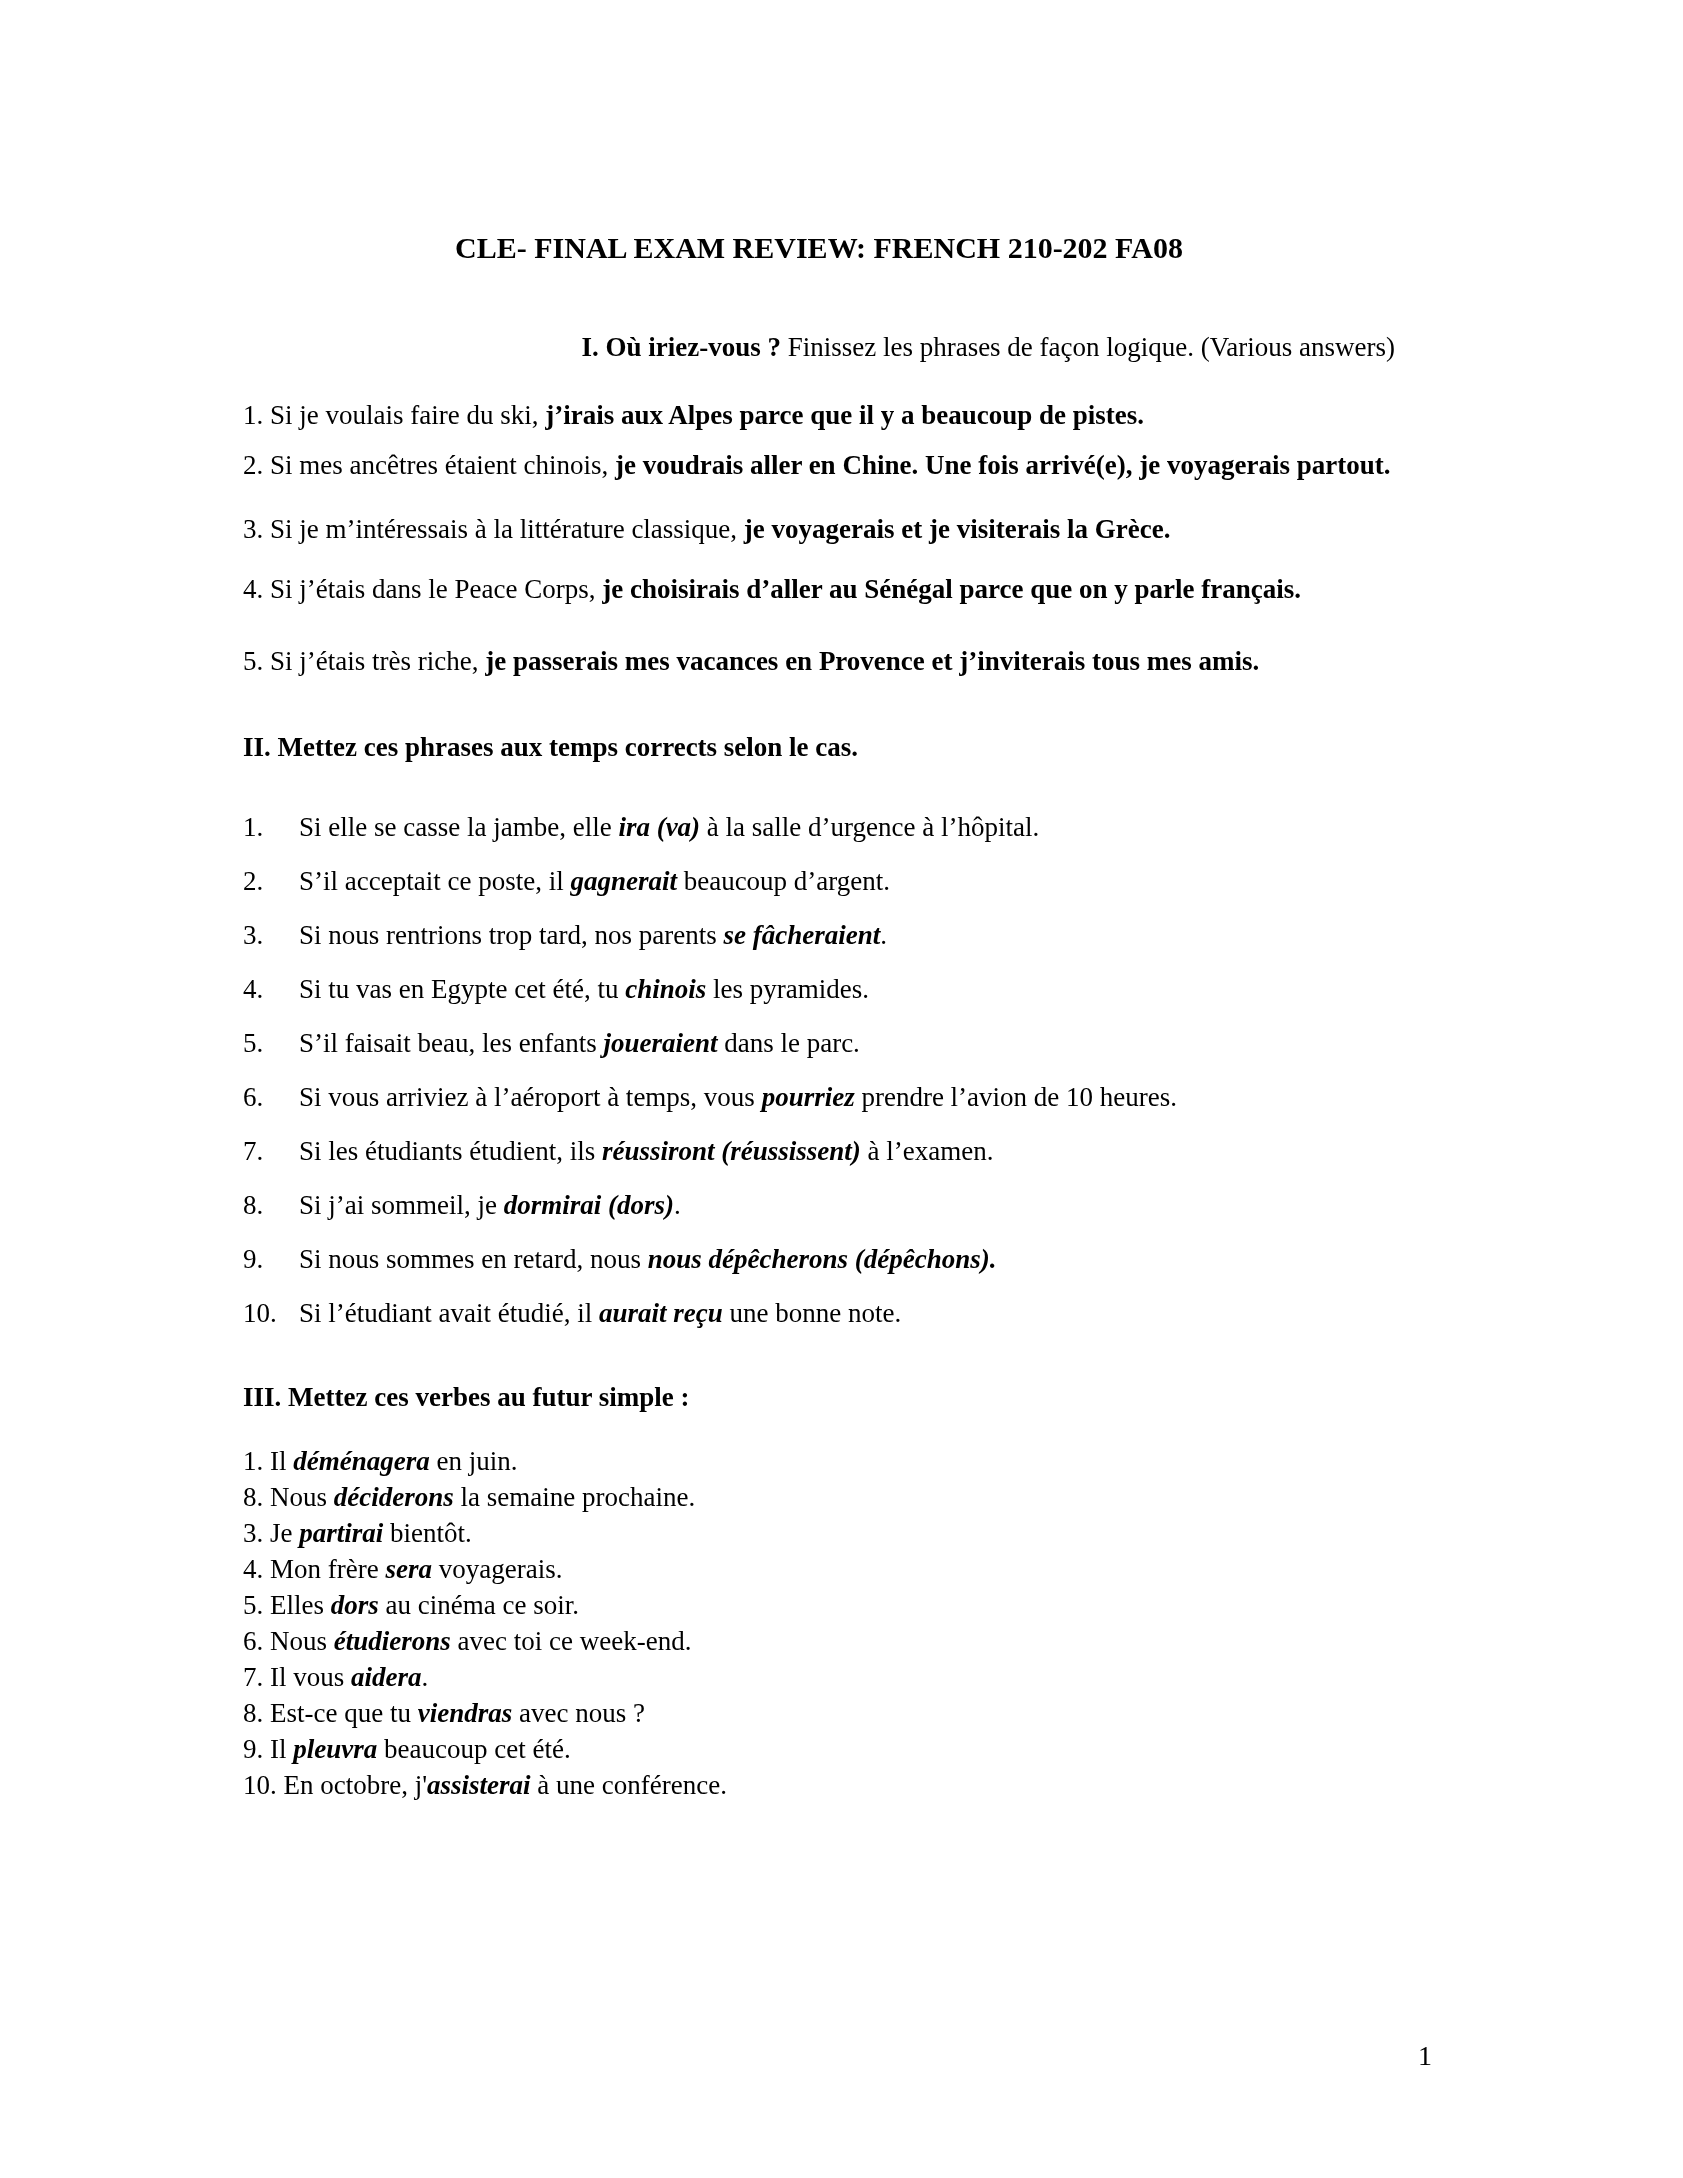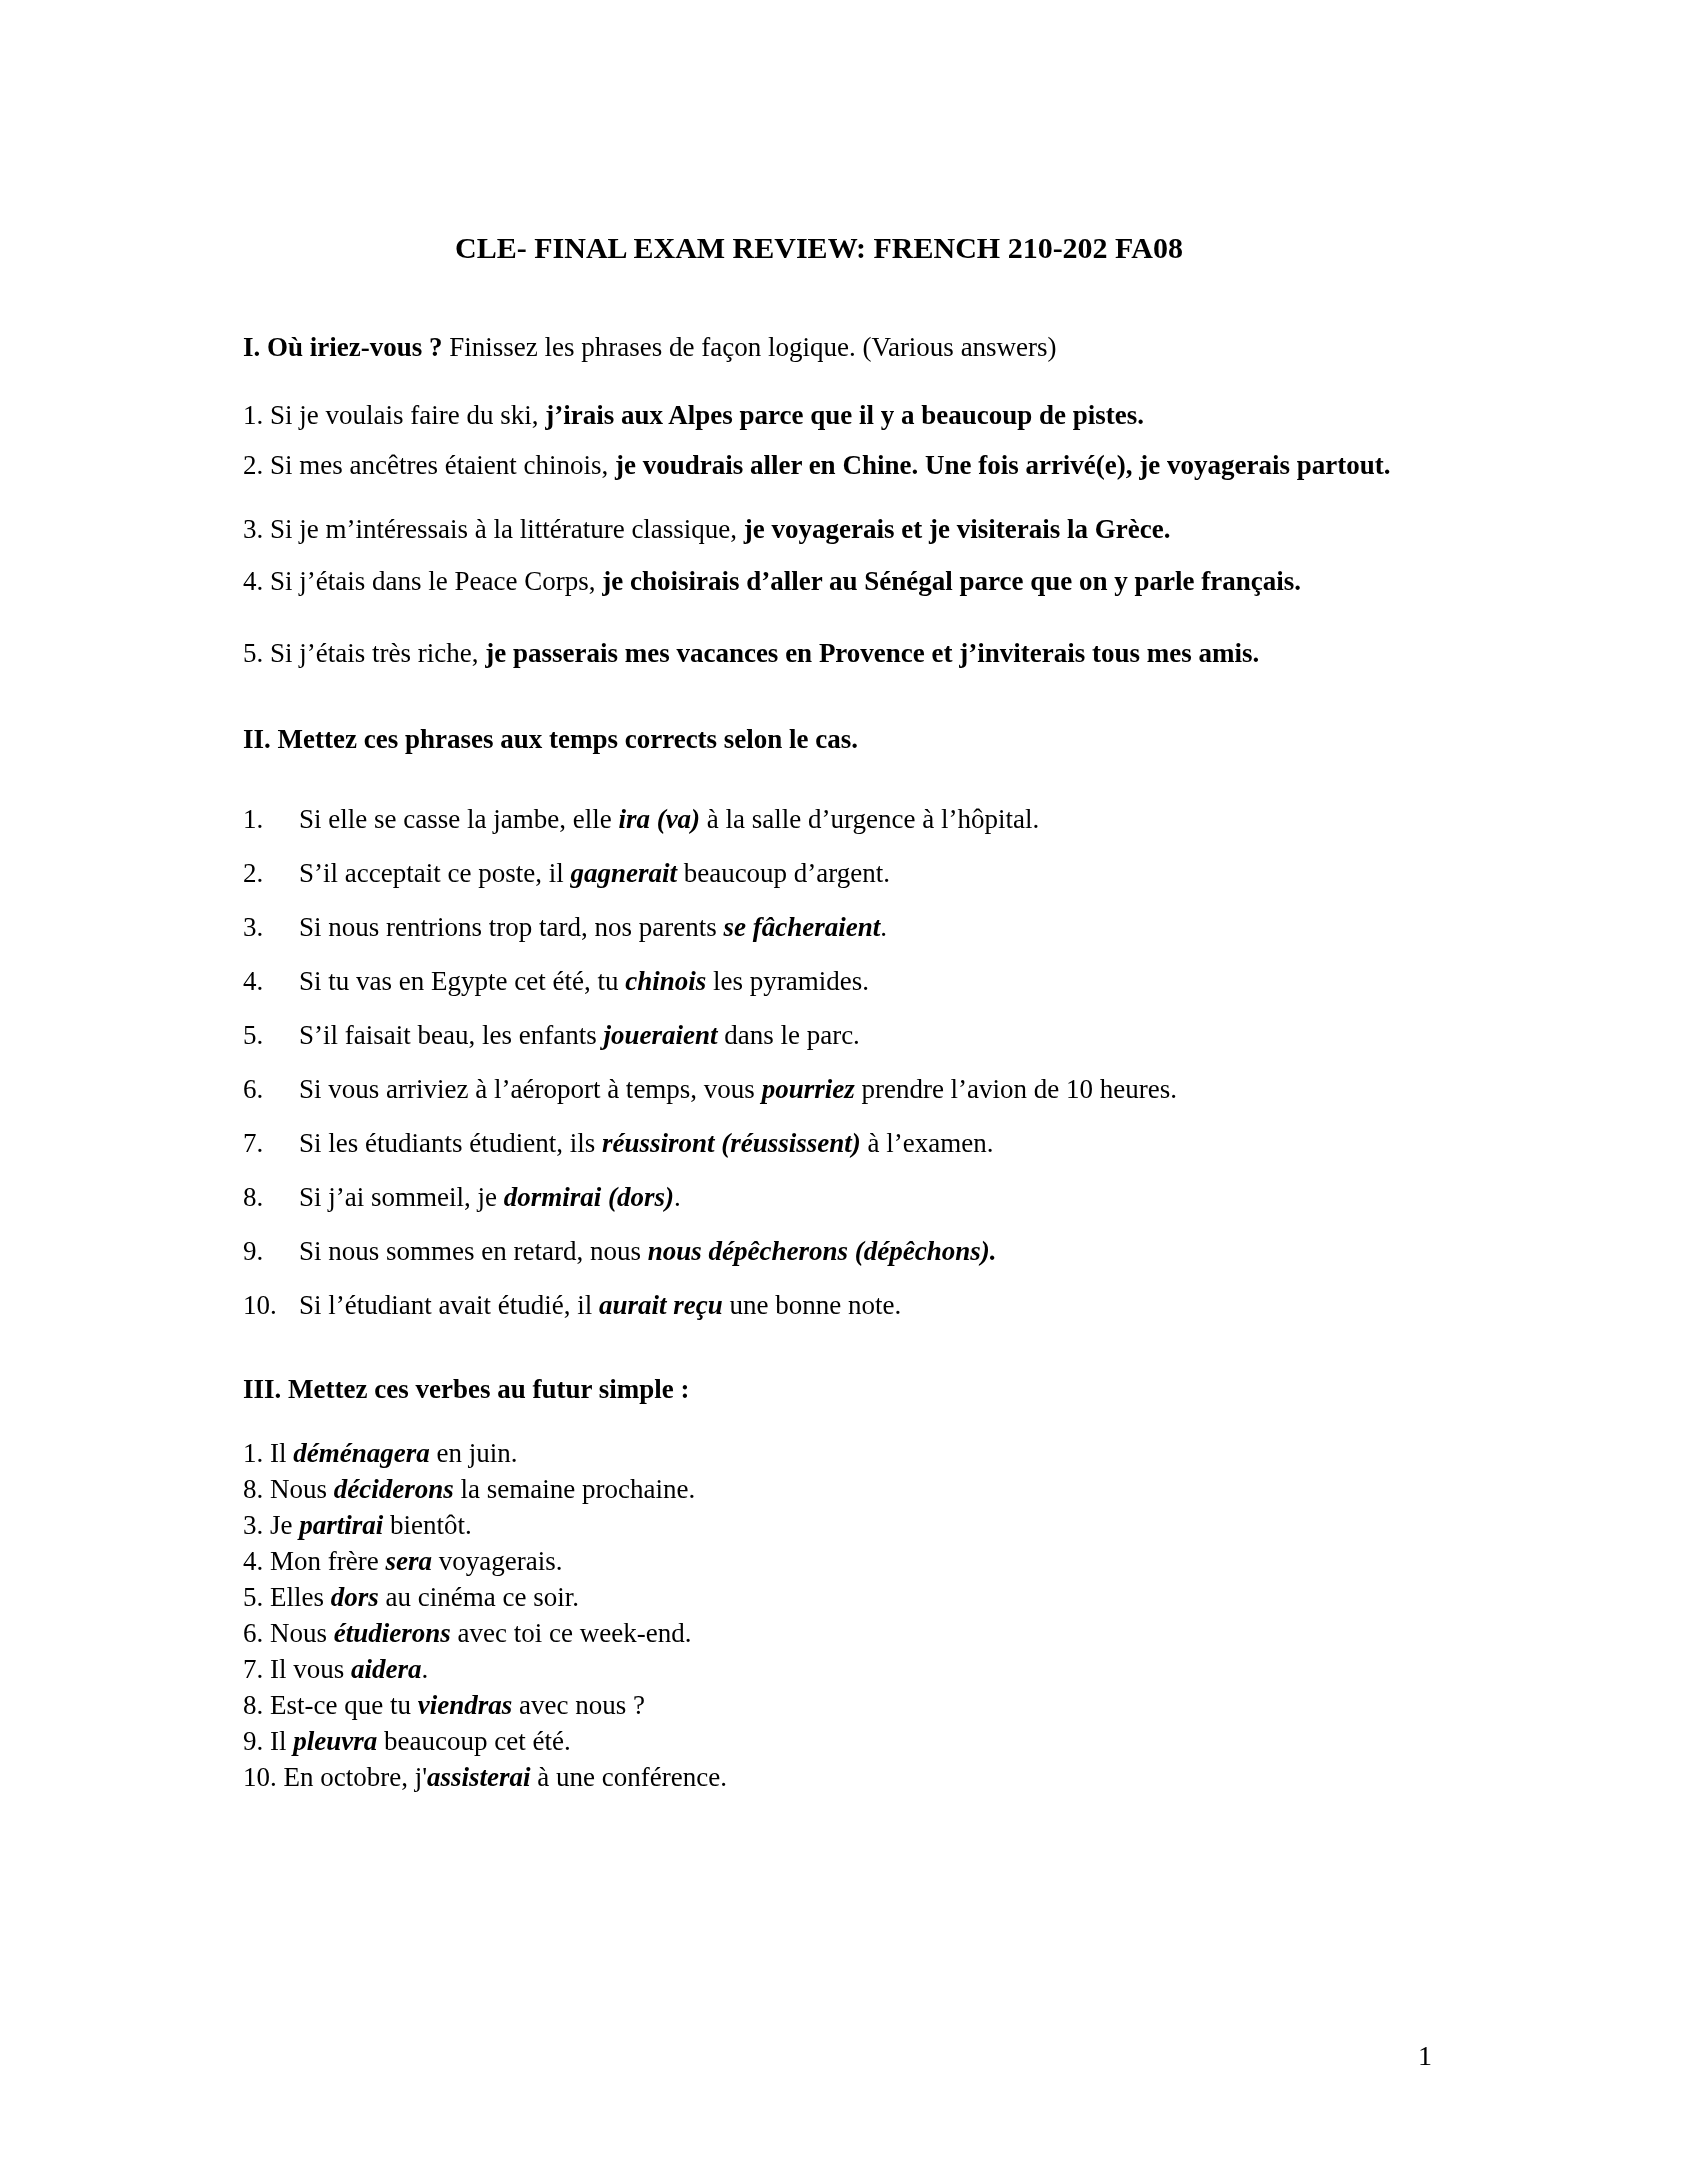--- a/index.html
+++ b/index.html
@@ -18,28 +18,28 @@
     font-weight:bold;
     font-size:30px;
     line-height:40px;
     margin:0 0 59px 0;
   }
   .sec-heading{
     font-weight:bold;
     line-height:40px;
     margin:0;
   }
-  .h1{margin-bottom:28px;}
+  .h1{margin-bottom:28px;text-align:right;}
   .h2{margin-top:46px;margin-bottom:40px;}
   .h3{margin-top:44px;margin-bottom:26px;}
   .h1 .rest{font-weight:normal;}
   p{margin:0;}
   .item1{line-height:40px;margin:0 0 10px 0;}
   #i1-3{margin-top:24px;}
-  #i1-4{margin-top:12px;}
+  #i1-4{margin-top:20px;}
   #i1-5{margin-top:32px;}
   .b{font-weight:bold;}
   .bi{font-weight:bold;font-style:italic;}
   .item2{display:flex;line-height:40px;margin:0 0 14px 0;}
   .item2 .num{flex:none;width:56px;}
   .item2 .txt{flex:1;}
   .item3{line-height:36px;margin:0;}
   .page-number{
     position:absolute;
     top:2041px;left:1418px;

